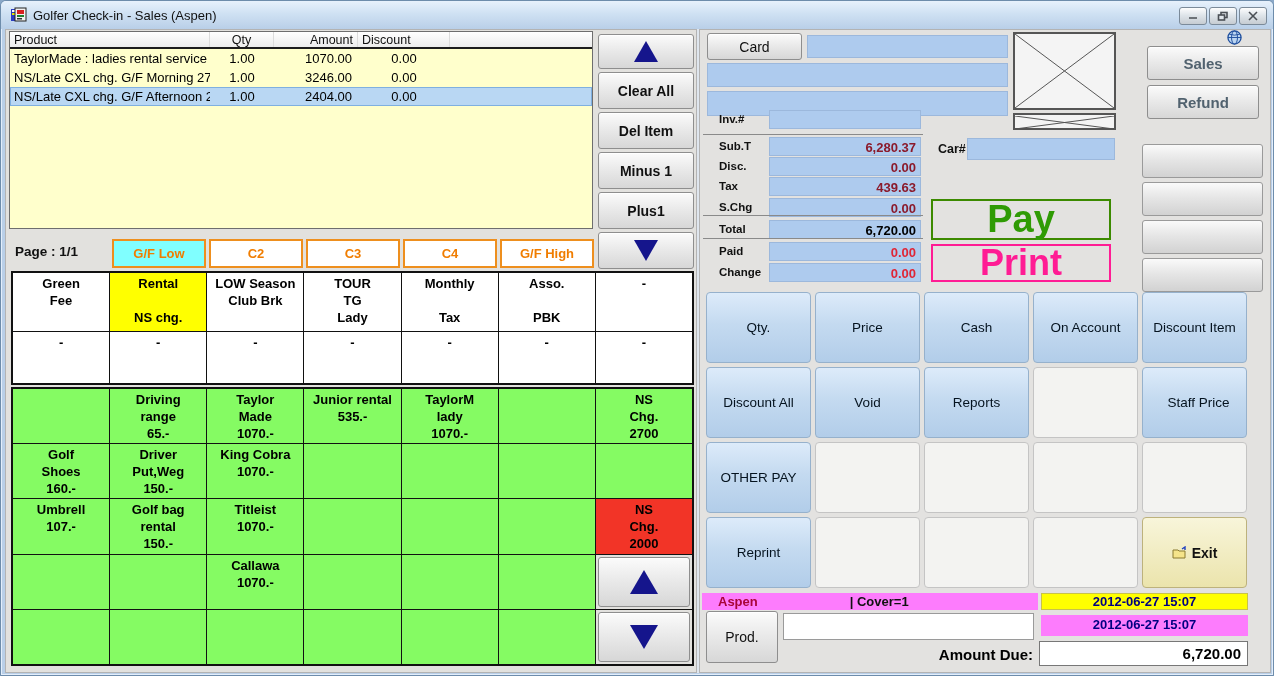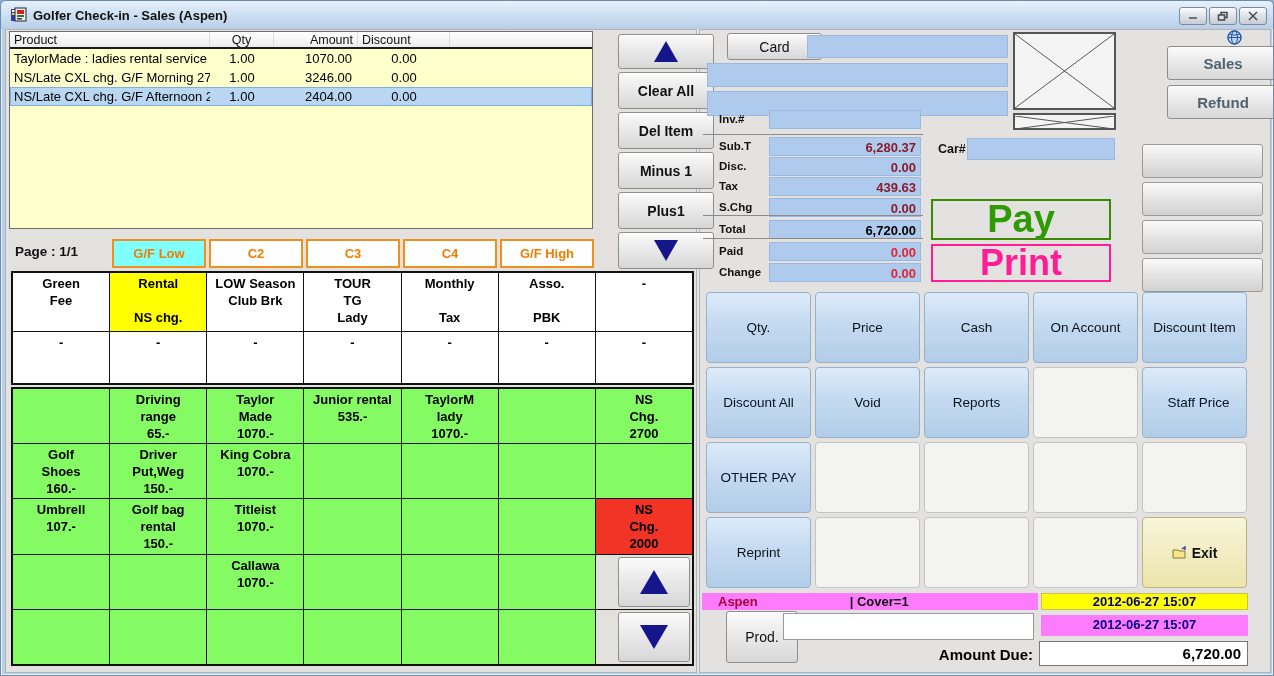--- a/index.html
+++ b/index.html
@@ -1,21 +1,21 @@
 <!DOCTYPE html>
 <html style="--grid-green: #85fb63; --grid-red: #f23427; --cell-yellow: #ffff00; --tab-active-bg: #80ffff; --tab-text: #f07d00; --pay-green: #2f9b04; --print-pink: #ff1c94; --bar-magenta: #fd7cfd; --bar-yellow: #ffff00; --field-blue: #aecbee; --sel-row: #b9d7f3; --value-darkred: #8b1a2b; --value-red: #e02535; --date-navy: #000080;"><head>
 <meta charset="utf-8">
 <style>
   html,body{margin:0;padding:0;background:#8aa8c8;}
   *{box-sizing:border-box;font-family:"Liberation Sans","DejaVu Sans",sans-serif;}
   #window{position:relative;width:1274px;height:676px;background:#b9cfe8;border:1px solid #6d8cab;
     border-radius:6px 6px 0 0;overflow:hidden;box-shadow:inset 0 0 0 1px #e3eefb;}
   
   #titlebar{position:absolute;left:0;top:0;width:100%;height:28px;
-    background:linear-gradient(#e7f1fc,#cfe1f3 45%,#b9cfe8);font-weight:bold;}
+    background:linear-gradient(#e7f1fc,#cfe1f3 45%,#b9cfe8);}
   #title-text{position:absolute;left:32px;top:7px;font-size:13px;color:#111;}
   #app-icon{position:absolute;left:10px;top:6px;width:16px;height:16px;}
   .winbtn{position:absolute;top:6px;width:28px;height:18px;border:1px solid #7b8a99;border-radius:3px;
     background:linear-gradient(#fdfdfd,#dfe5ea 45%,#c6ccd2);display:flex;align-items:center;justify-content:center;}
   #btn-min{left:1178px}#btn-restore{left:1208px}#btn-close{left:1238px}
   .winglyph{stroke:#4a4f55;stroke-width:1.6;fill:none}
   
   #client{position:absolute;left:4px;top:28px;width:1266px;height:644px;background:#dfe6ee;}
   #left-panel{position:absolute;left:4px;top:28px;width:692px;height:644px;background:#e2e1de;border:1px solid #b3b3b3;}
   #right-panel{position:absolute;left:698px;top:28px;width:572px;height:644px;background:#e3e2e0;border:1px solid #b3b3b3;}
@@ -23,21 +23,21 @@
   #product-list{position:absolute;left:8px;top:30px;width:584px;height:198px;background:#ffffcc;border:1px solid #6e6e6e;}
   #plist-header{display:flex;height:17px;background:linear-gradient(#ffffff,#ececec);border-bottom:2px solid #1c1c1c;font-size:12.5px;color:#111;}
   .hcell{padding:1px 4px 0 4px;border-right:1px solid #dcdcdc;overflow:hidden;white-space:nowrap;}
   .hc-p{width:200px}.hc-q{width:64px;text-align:center}.hc-a{width:84px;text-align:right}.hc-d{width:92px;}.hc-f{flex:1;border-right:none}
   .prow{display:flex;height:19px;font-size:13px;color:#000;align-items:center;}
   .prow.sel{background:var(--sel-row);box-shadow:inset 0 0 0 1px #7fb0e0;}
   .pc{overflow:hidden;white-space:nowrap;}
   .pc-p{width:200px;padding-left:4px}.pc-q{width:64px;text-align:center}.pc-a{width:84px;text-align:right;padding-right:6px}.pc-d{width:92px;text-align:center}
   
   .gray-btn{background:linear-gradient(#fbfbfb,#eaeaea 45%,#d7d7d7);border:1px solid #8e8e8e;border-radius:3px;
-    display:flex;align-items:center;justify-content:center;font-weight:bold;font-size:14px;color:#111;box-shadow:inset 0 1px 0 #fff;margin-left:20px;}
+    display:flex;align-items:center;justify-content:center;font-weight:bold;font-size:14px;color:#111;box-shadow:inset 0 1px 0 #fff;}
   .lc-btn{position:absolute;left:597px;width:96px;}
   .tri{width:0;height:0;}
   .tri.up{border:14px solid transparent;border-top:none;border-bottom:24px solid #15158c;}
   .tri.down{border:14px solid transparent;border-bottom:none;border-top:24px solid #15158c;}
   .tri.sm-up{border:12px solid transparent;border-top:none;border-bottom:21px solid #15158c;}
   .tri.sm-down{border:12px solid transparent;border-bottom:none;border-top:21px solid #15158c;}
   
   #page-label{position:absolute;left:14px;top:243px;font-size:13.5px;font-weight:bold;color:#111;}
   .tab{position:absolute;top:238px;height:29px;background:#fff;border:2px solid #ee8f1e;color:var(--tab-text);
     font-weight:bold;font-size:13px;display:flex;align-items:center;justify-content:center;}

